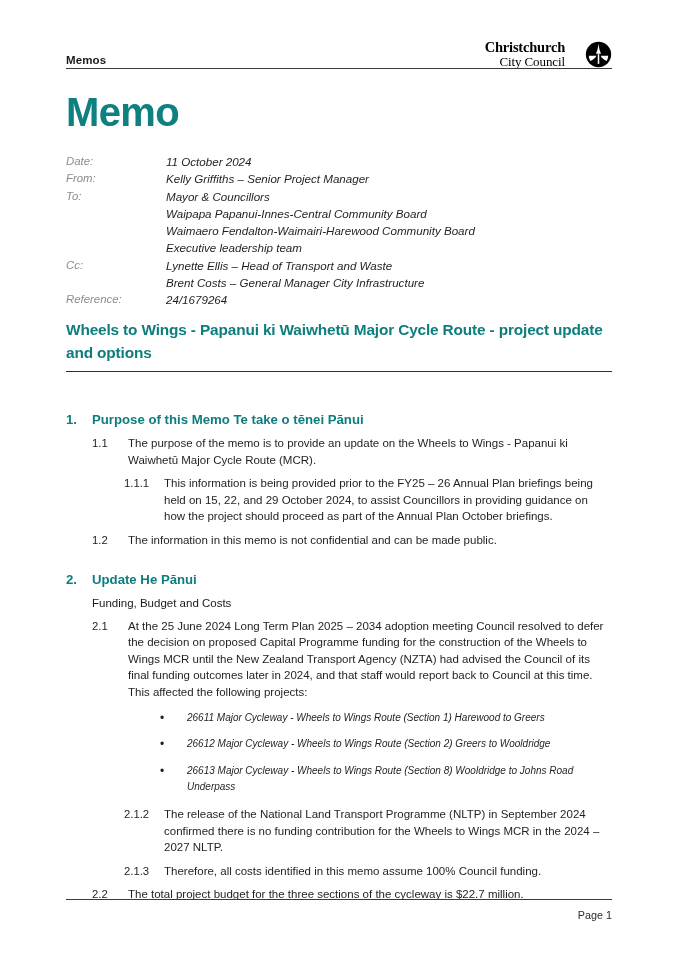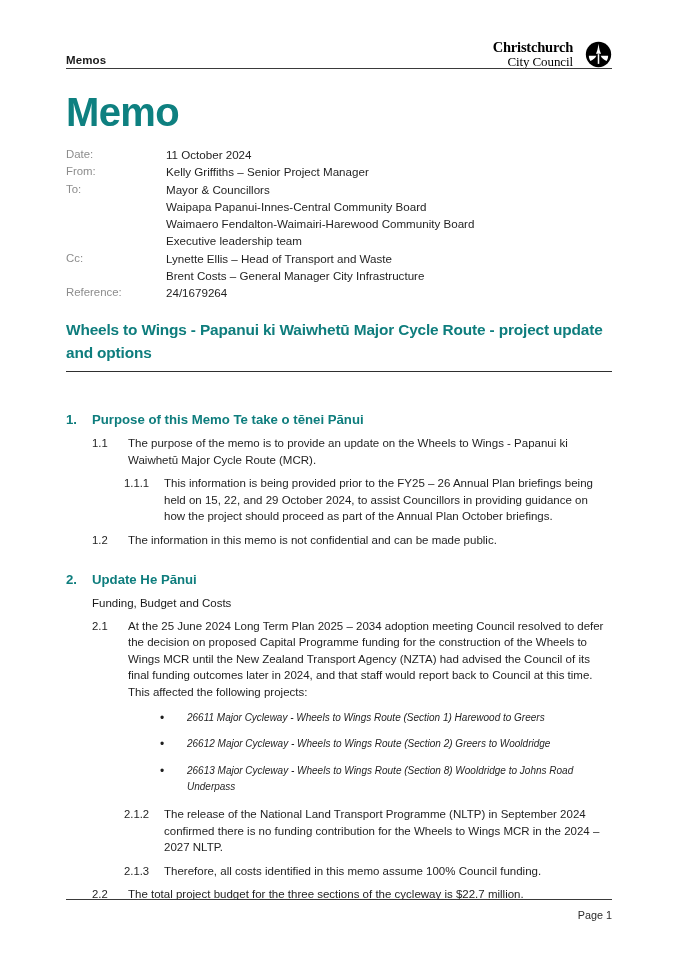--- a/index.html
+++ b/index.html
@@ -42,21 +42,21 @@
     font-size: 11.5px;
     font-weight: bold;
     color: #1b1b1b;
     letter-spacing: .1px;
     line-height: 1;
     padding-bottom: 2px;
   }
   .logo {
     display: flex;
     align-items: center;
-    gap: 12px;
+    gap: 20px;
   }
   .logo-text {
     text-align: right;
     font-family: "Liberation Serif", serif;
     color: #000;
     line-height: 1.02;
   }
   .logo-text .l1 {
     display: block;
     font-size: 14.5px;
@@ -91,23 +91,24 @@
     font-size: 40px;
     font-weight: bold;
     color: #0e8080;
     letter-spacing: -.6px;
     line-height: 1;
   }
 
   
   .meta {
     position: absolute;
-    top: 146px;
-    left: 0;
-    width: 546px;
+    top: 153px;
+    left: 0;
+    width: 546px;
+    font-style: italic;
   }
   .meta-row {
     display: flex;
     align-items: flex-start;
   }
   .meta-label {
     width: 100px;
     flex: none;
     font-size: 11.4px;
     color: #8c8c8c;

